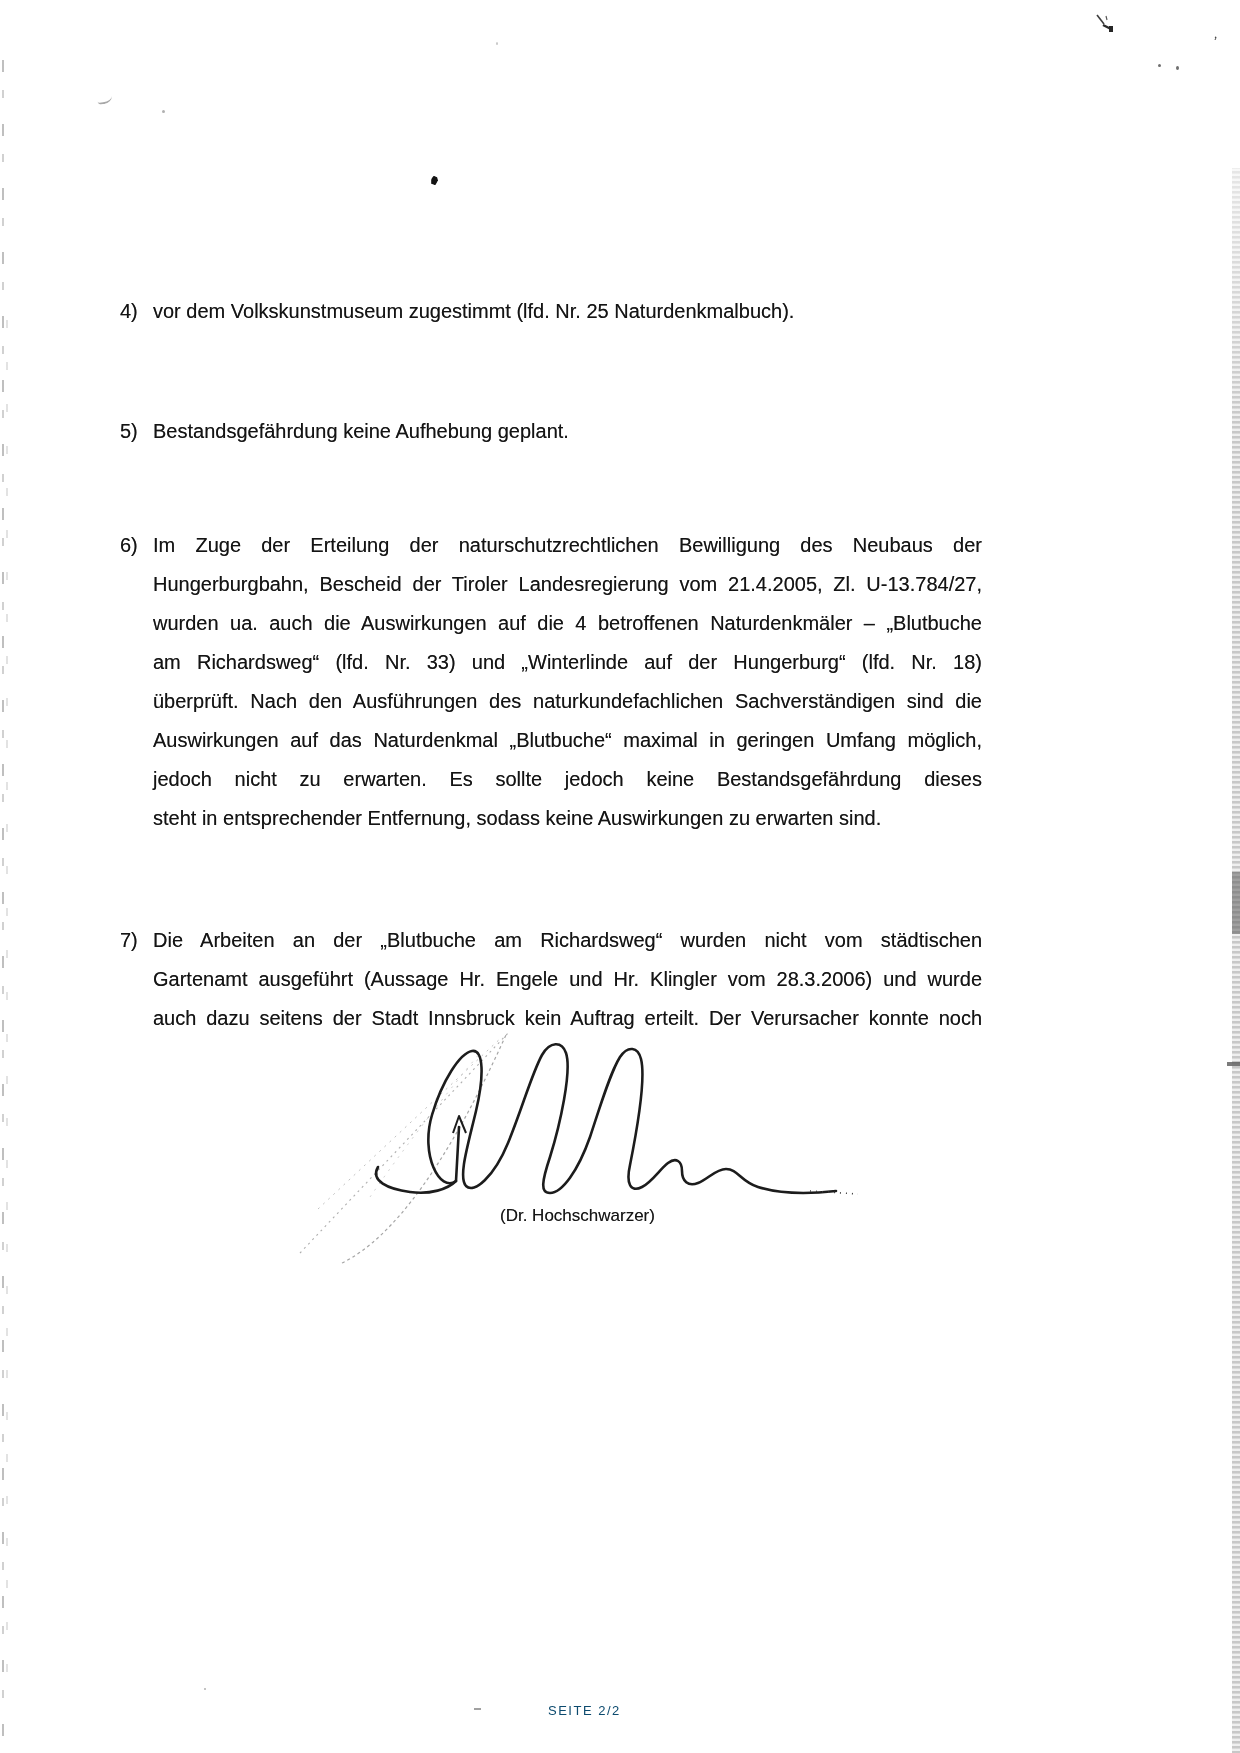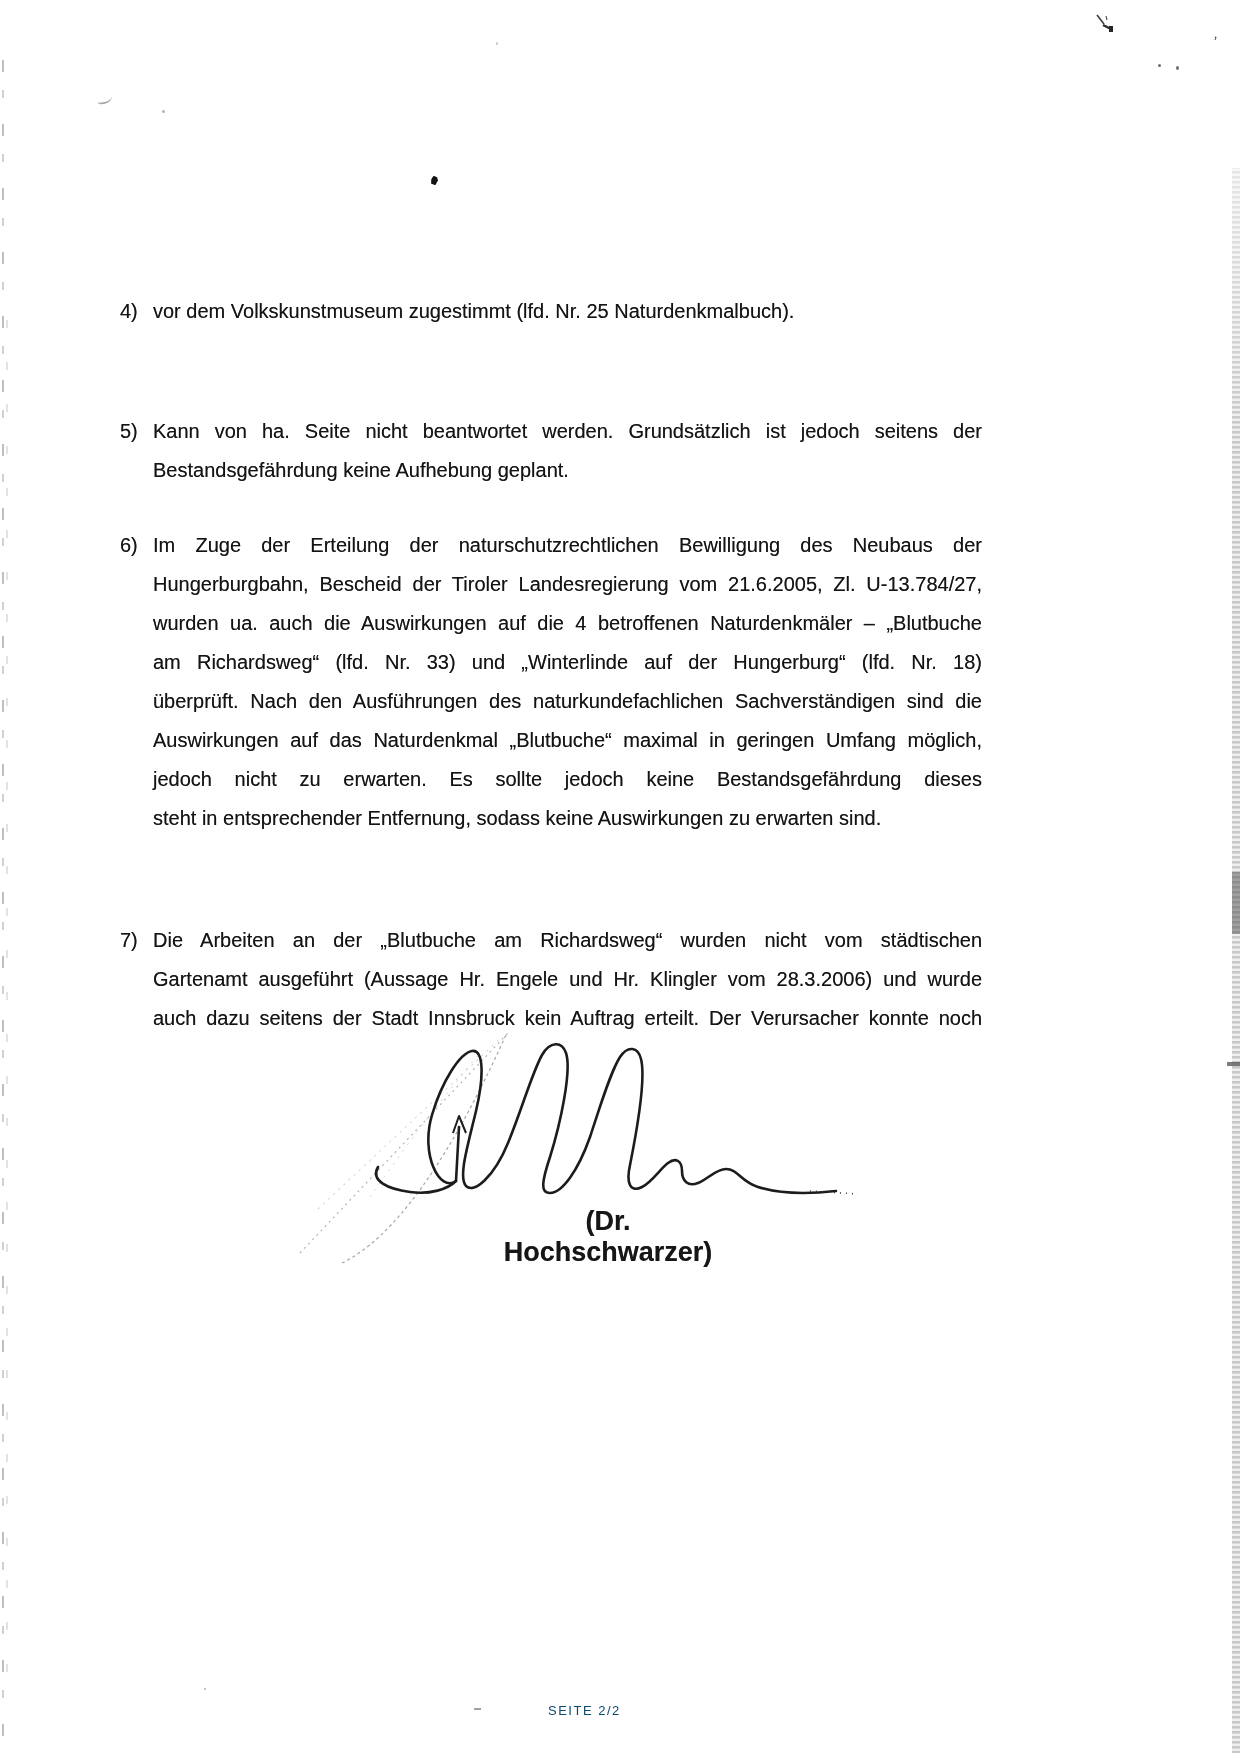--- a/index.html
+++ b/index.html
@@ -19,22 +19,22 @@
   .line{text-align:justify;text-align-last:justify;}
   .line-last{text-align-last:left;}
   #item-4{top:292px}
   #item-5{top:412px}
   #item-6{top:526px}
   #item-7{top:921px}
 
   
   #signature-svg{position:absolute;left:270px;top:985px;pointer-events:none;}
   #signature-name{
-    position:absolute;left:500px;top:1206px;width:216px;text-align:center;
-    font-size:27px;color:#161616;text-shadow:0 0 .4px rgba(0,0,0,.5);font-weight:bold;
+    position:absolute;left:500px;top:1206px;width:216px;text-align:left;
+    font-size:17px;color:#161616;text-shadow:0 0 .4px rgba(0,0,0,.5);
   }
 
   
   #page-footer{
     position:absolute;left:548px;top:1703px;font-size:13px;letter-spacing:1.5px;
     color:#0c4a6e;
   }
 
   
   .edge-left-1{
@@ -87,30 +87,29 @@
 <div class="doc-item" id="item-4">
   <div class="item-number">4)</div>
   <div class="item-text">
       <div class="line line-last">vor dem Volkskunstmuseum zugestimmt (lfd. Nr. 25 Naturdenkmalbuch).</div>
     </div>
 </div>
 
 <div class="doc-item" id="item-5">
   <div class="item-number">5)</div>
   <div class="item-text">
-      <div class="line">Kann von ha. Seite nicht beantwortet werden. Grundsätzlich ist jedoch seitens der</div>
       <div class="line line-last">Bestandsgefährdung keine Aufhebung geplant.</div>
     </div>
 </div>
 
 <div class="doc-item" id="item-6">
   <div class="item-number">6)</div>
   <div class="item-text">
       <div class="line">Im Zuge der Erteilung der naturschutzrechtlichen Bewilligung des Neubaus der</div>
-      <div class="line">Hungerburgbahn, Bescheid der Tiroler Landesregierung vom 21.6.2005, Zl. U-13.784/27,</div>
+      <div class="line">Hungerburgbahn, Bescheid der Tiroler Landesregierung vom 21.4.2005, Zl. U-13.784/27,</div>
       <div class="line">wurden ua. auch die Auswirkungen auf die 4 betroffenen Naturdenkmäler – „Blutbuche</div>
       <div class="line">am Richardsweg“ (lfd. Nr. 33) und „Winterlinde auf der Hungerburg“ (lfd. Nr. 18)</div>
       <div class="line">überprüft. Nach den Ausführungen des naturkundefachlichen Sachverständigen sind die</div>
       <div class="line">Auswirkungen auf das Naturdenkmal „Blutbuche“ maximal in geringen Umfang möglich,</div>
       <div class="line">jedoch nicht zu erwarten. Es sollte jedoch keine Bestandsgefährdung dieses</div>
       <div class="line line-last">steht in entsprechender Entfernung, sodass keine Auswirkungen zu erwarten sind.</div>
     </div>
 </div>
 
 <div class="doc-item" id="item-7">

